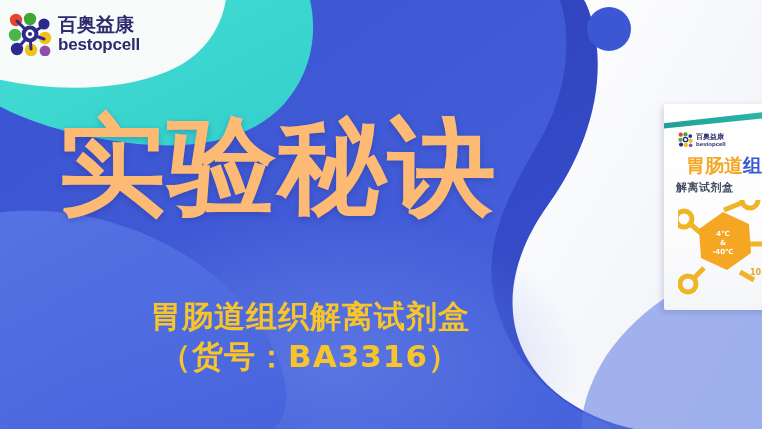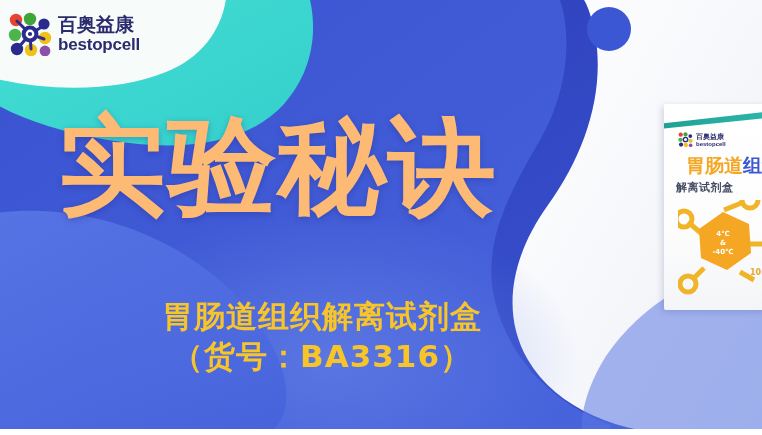--- a/index.html
+++ b/index.html
@@ -82,21 +82,20 @@
   }
 
   
   .subtitle-block {
     position: absolute;
     left: 0px;
     top: 296px;
     width: 620px;
     z-index: 40;
     text-align: center;
-    padding-left: 12px;
   }
   .subtitle-line {
     font-size: 31px;
     line-height: 40px;
     font-weight: bold;
     color: #F7C52A;
     white-space: nowrap;
     letter-spacing: 1px;
     font-family: "DejaVu Sans", "Liberation Sans", sans-serif;
   }

